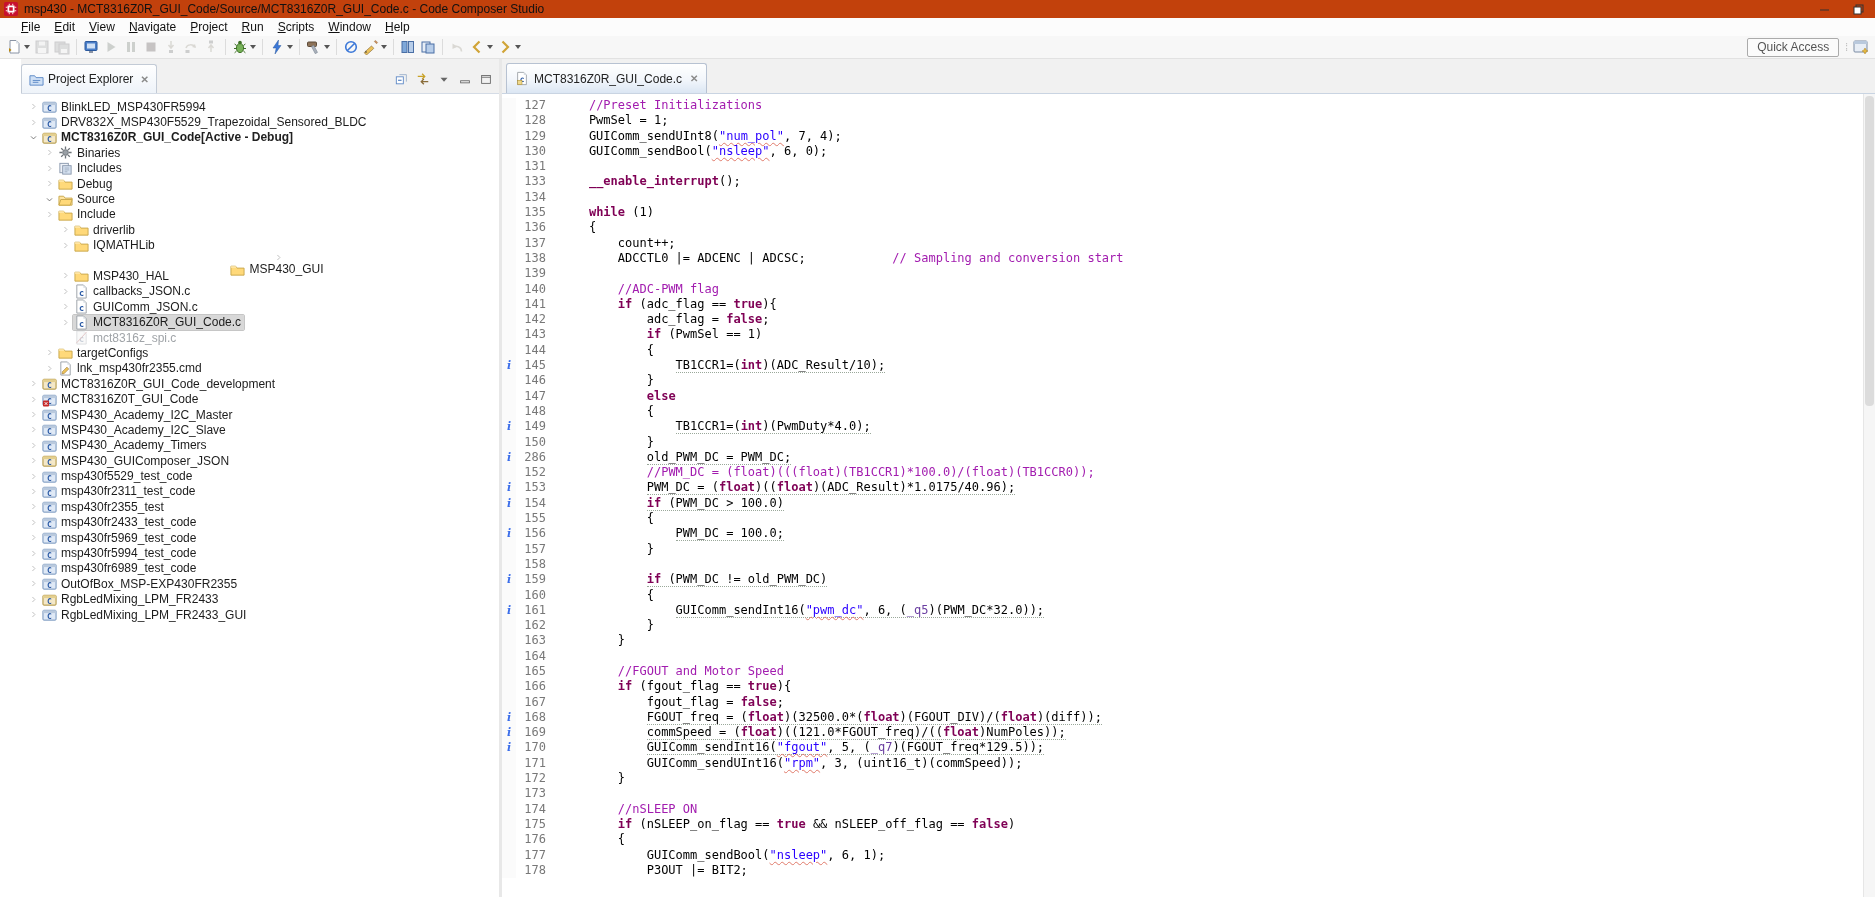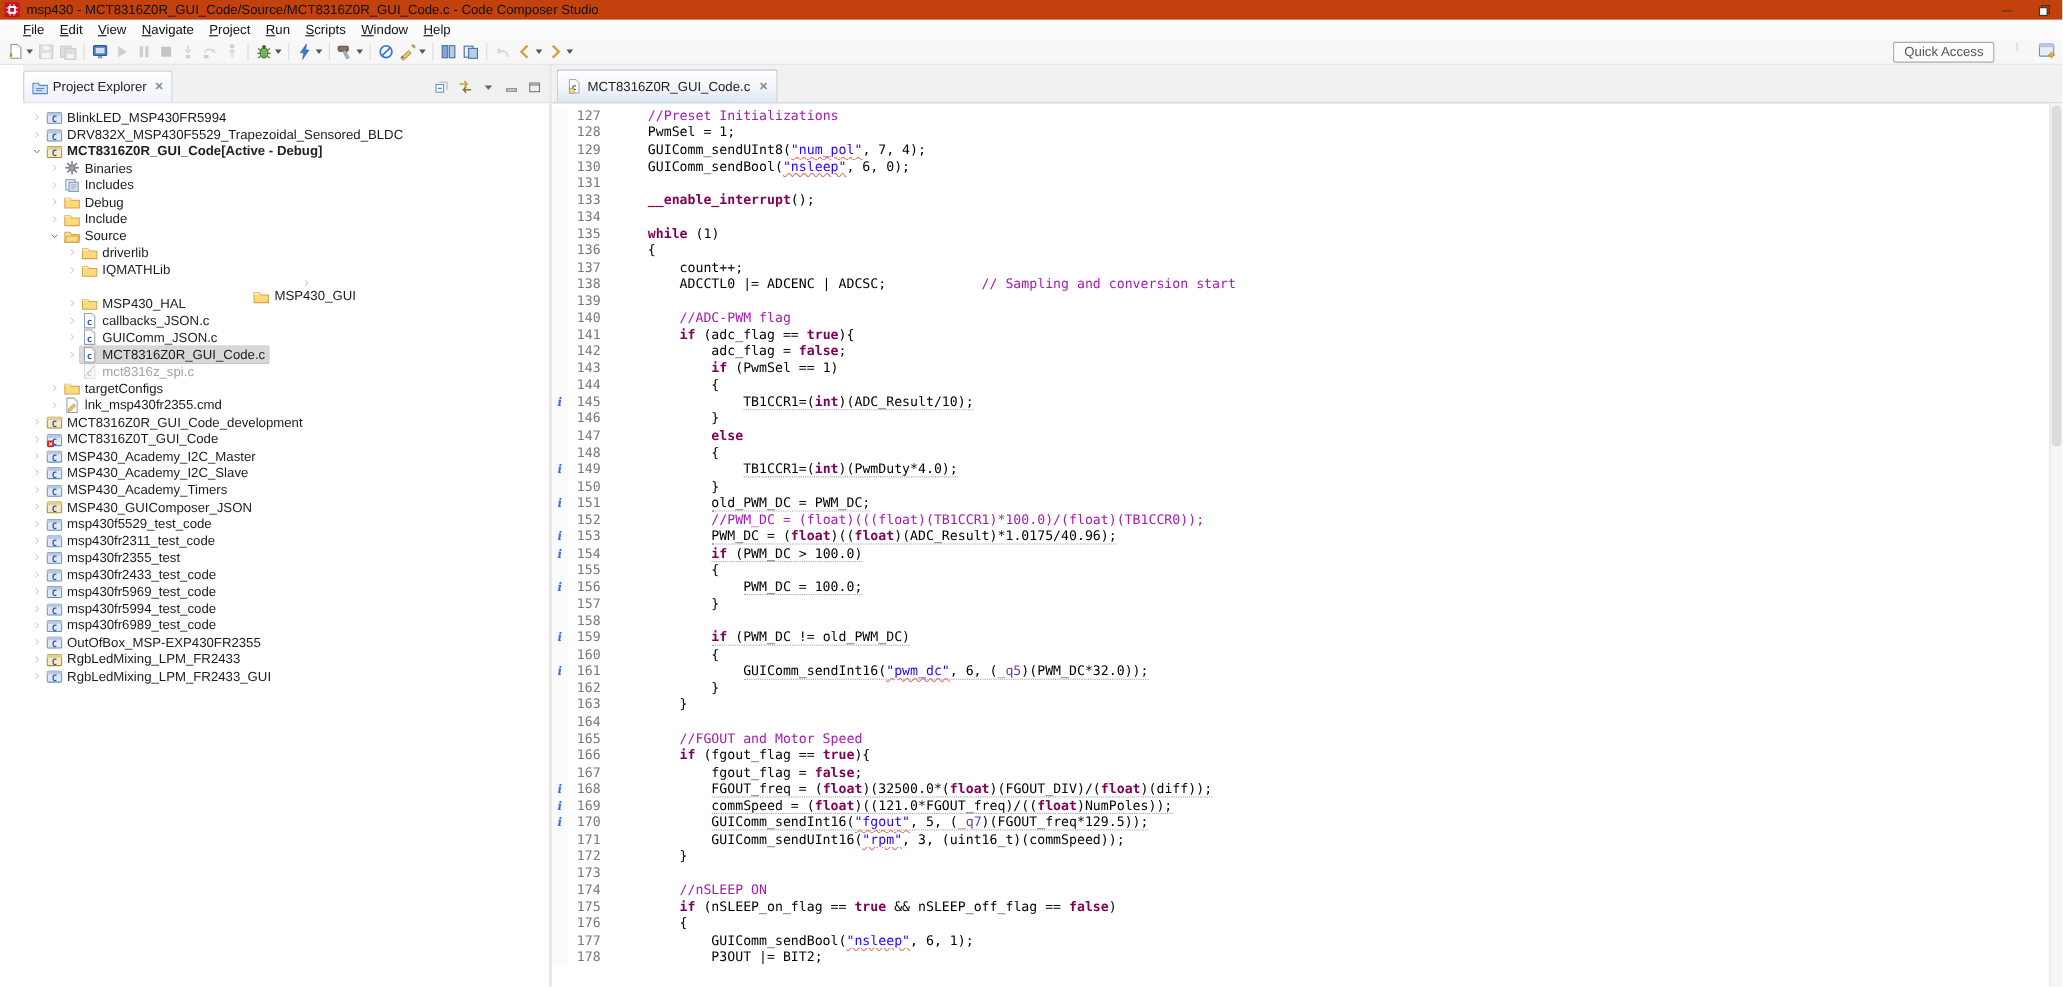--- a/index.html
+++ b/index.html
@@ -20,21 +20,21 @@
   .menu-item{padding:1px 7px;color:#111;cursor:default;white-space:nowrap;}
   .menu-item u{text-decoration:underline;}
 
   
   .toolbar{height:22px;background:#f7f7f7;border-bottom:1px solid #e2e2e2;display:flex;align-items:center;padding:0 4px;flex:0 0 auto;}
   .tb-btn{display:inline-flex;align-items:center;height:20px;padding:0 2px;border-radius:2px;}
   .tb-btn svg{display:block;}
   .tb-btn.disabled{opacity:.35;filter:grayscale(90%);}
   .dd{width:0;height:0;border-left:3px solid transparent;border-right:3px solid transparent;border-top:4px solid #555;margin-left:2px;}
   .tb-sep{width:1px;height:16px;background:#dcdcdc;margin:0 4px;}
-  .tb-right{margin-left:auto;display:flex;gap:19px;padding-right:2px;}
+  .tb-right{margin-left:auto;display:flex;align-items:center;gap:6px;padding-right:2px;}
   .quick-access{border:1px solid #ababab;border-radius:2px;color:#555;padding:1px 9px 2px;background:#fbfbfb;}
   .tb-grip{color:#bbb;font-size:10px;letter-spacing:-1px;}
 
   
   .main{flex:1 1 auto;display:flex;min-height:0;margin-left:21px;}
   .explorer{width:478px;flex:0 0 auto;display:flex;flex-direction:column;background:#fff;border-right:3px solid #e8e8e8;min-height:0;}
   .panel-header{height:34px;flex:0 0 auto;background:#f1f1f1;border-bottom:1px solid #d5dce6;display:flex;align-items:flex-end;}
   .view-tab{height:28px;display:flex;align-items:center;gap:4px;background:linear-gradient(180deg,#ffffff,#eef3f9);
             border:1px solid #c3cbd6;border-bottom:none;border-radius:3px 3px 0 0;padding:0 7px;margin-left:0;}
   .view-tab .vt-label{color:#222;}
@@ -414,47 +414,47 @@
                   <path d="M1 4.5h5l1.5 2H15v7.5H1z" fill="#ffd97a" stroke="#c9a84c"></path>
                   <path d="M1 4.5h5l1 1.5H1z" fill="#ffe9b0"></path>
                 </svg>
               </span>
               <span class="tl">Debug</span>
             </span>
           </div>
           <div class="tree-row" style="padding-left: 20px;">
             <span class="tw">
               <svg width="9" height="9" viewBox="0 0 16 16">
+                <path d="M3.5 6l4.5 4.5L12.5 6" stroke="#5a5a5a" fill="none" stroke-width="1.4"></path>
+              </svg>
+            </span>
+            <span class="sel-wrap">
+              <span class="ti">
+                <svg width="15" height="15" viewBox="0 0 16 16">
+                  <path d="M1 4.5h5l1.5 2H15v7.5H1z" fill="#ffe4a0" stroke="#c9a84c"></path>
+                  <path d="M3 8h12l-2 6H1z" fill="#ffd97a" stroke="#c9a84c"></path>
+                </svg>
+              </span>
+              <span class="tl">Source</span>
+            </span>
+          </div>
+          <div class="tree-row" style="padding-left: 20px;">
+            <span class="tw">
+              <svg width="9" height="9" viewBox="0 0 16 16">
                 <path d="M6 3.5l4.5 4.5L6 12.5" stroke="#b0b0b0" fill="none" stroke-width="1.4"></path>
               </svg>
             </span>
             <span class="sel-wrap">
               <span class="ti">
                 <svg width="15" height="15" viewBox="0 0 16 16">
                   <path d="M1 4.5h5l1.5 2H15v7.5H1z" fill="#ffd97a" stroke="#c9a84c"></path>
                   <path d="M1 4.5h5l1 1.5H1z" fill="#ffe9b0"></path>
                 </svg>
               </span>
               <span class="tl">Include</span>
-            </span>
-          </div>
-          <div class="tree-row" style="padding-left: 20px;">
-            <span class="tw">
-              <svg width="9" height="9" viewBox="0 0 16 16">
-                <path d="M3.5 6l4.5 4.5L12.5 6" stroke="#5a5a5a" fill="none" stroke-width="1.4"></path>
-              </svg>
-            </span>
-            <span class="sel-wrap">
-              <span class="ti">
-                <svg width="15" height="15" viewBox="0 0 16 16">
-                  <path d="M1 4.5h5l1.5 2H15v7.5H1z" fill="#ffe4a0" stroke="#c9a84c"></path>
-                  <path d="M3 8h12l-2 6H1z" fill="#ffd97a" stroke="#c9a84c"></path>
-                </svg>
-              </span>
-              <span class="tl">Source</span>
             </span>
           </div>
           <div class="tree-row" style="padding-left: 36px;">
             <span class="tw">
               <svg width="9" height="9" viewBox="0 0 16 16">
                 <path d="M6 3.5l4.5 4.5L6 12.5" stroke="#b0b0b0" fill="none" stroke-width="1.4"></path>
               </svg>
             </span>
             <span class="sel-wrap">
               <span class="ti">
@@ -922,21 +922,21 @@
             <div class="cl"><span class="mk"></span><span class="ln">141</span><span class="ct"><span class="p">        </span><span class="k">if</span><span class="p"> (adc_flag == </span><span class="k">true</span><span class="p">){</span></span></div>
             <div class="cl"><span class="mk"></span><span class="ln">142</span><span class="ct"><span class="p">            adc_flag = </span><span class="k">false</span><span class="p">;</span></span></div>
             <div class="cl"><span class="mk"></span><span class="ln">143</span><span class="ct"><span class="p">            </span><span class="k">if</span><span class="p"> (PwmSel == 1)</span></span></div>
             <div class="cl"><span class="mk"></span><span class="ln">144</span><span class="ct"><span class="p">            {</span></span></div>
             <div class="cl"><span class="mk">i</span><span class="ln">145</span><span class="ct"><span class="p">                </span><span class="ul"><span class="p">TB1CCR1=(</span><span class="k">int</span><span class="p">)(ADC_Result/10);</span></span></span></div>
             <div class="cl"><span class="mk"></span><span class="ln">146</span><span class="ct"><span class="p">            }</span></span></div>
             <div class="cl"><span class="mk"></span><span class="ln">147</span><span class="ct"><span class="p">            </span><span class="k">else</span></span></div>
             <div class="cl"><span class="mk"></span><span class="ln">148</span><span class="ct"><span class="p">            {</span></span></div>
             <div class="cl"><span class="mk">i</span><span class="ln">149</span><span class="ct"><span class="p">                </span><span class="ul"><span class="p">TB1CCR1=(</span><span class="k">int</span><span class="p">)(PwmDuty*4.0);</span></span></span></div>
             <div class="cl"><span class="mk"></span><span class="ln">150</span><span class="ct"><span class="p">            }</span></span></div>
-            <div class="cl"><span class="mk">i</span><span class="ln">151</span><span class="ct"><span class="p">            </span><span class="ul"><span class="p">old_PWM_DC = PWM_DC;</span></span></span></div>
+            <div class="cl"><span class="mk">i</span><span class="ln">286</span><span class="ct"><span class="p">            </span><span class="ul"><span class="p">old_PWM_DC = PWM_DC;</span></span></span></div>
             <div class="cl"><span class="mk"></span><span class="ln">152</span><span class="ct"><span class="p">            </span><span class="c">//PWM_DC = (float)(((float)(TB1CCR1)*100.0)/(float)(TB1CCR0));</span></span></div>
             <div class="cl"><span class="mk">i</span><span class="ln">153</span><span class="ct"><span class="p">            </span><span class="ul"><span class="p">PWM_DC = (</span><span class="k">float</span><span class="p">)((</span><span class="k">float</span><span class="p">)(ADC_Result)*1.0175/40.96);</span></span></span></div>
             <div class="cl"><span class="mk">i</span><span class="ln">154</span><span class="ct"><span class="p">            </span><span class="ul"><span class="p"></span><span class="k">if</span><span class="p"> (PWM_DC &gt; 100.0)</span></span></span></div>
             <div class="cl"><span class="mk"></span><span class="ln">155</span><span class="ct"><span class="p">            {</span></span></div>
             <div class="cl"><span class="mk">i</span><span class="ln">156</span><span class="ct"><span class="p">                </span><span class="ul"><span class="p">PWM_DC = 100.0;</span></span></span></div>
             <div class="cl"><span class="mk"></span><span class="ln">157</span><span class="ct"><span class="p">            }</span></span></div>
             <div class="cl"><span class="mk"></span><span class="ln">158</span><span class="ct"></span></div>
             <div class="cl"><span class="mk">i</span><span class="ln">159</span><span class="ct"><span class="p">            </span><span class="ul"><span class="p"></span><span class="k">if</span><span class="p"> (PWM_DC != old_PWM_DC)</span></span></span></div>
             <div class="cl"><span class="mk"></span><span class="ln">160</span><span class="ct"><span class="p">            {</span></span></div>
             <div class="cl"><span class="mk">i</span><span class="ln">161</span><span class="ct"><span class="p">                </span><span class="ul"><span class="p">GUIComm_sendInt16(</span><span class="sw">"pwm_dc"</span><span class="p">, 6, (</span><span class="q">_q5</span><span class="p">)(PWM_DC*32.0));</span></span></span></div>

